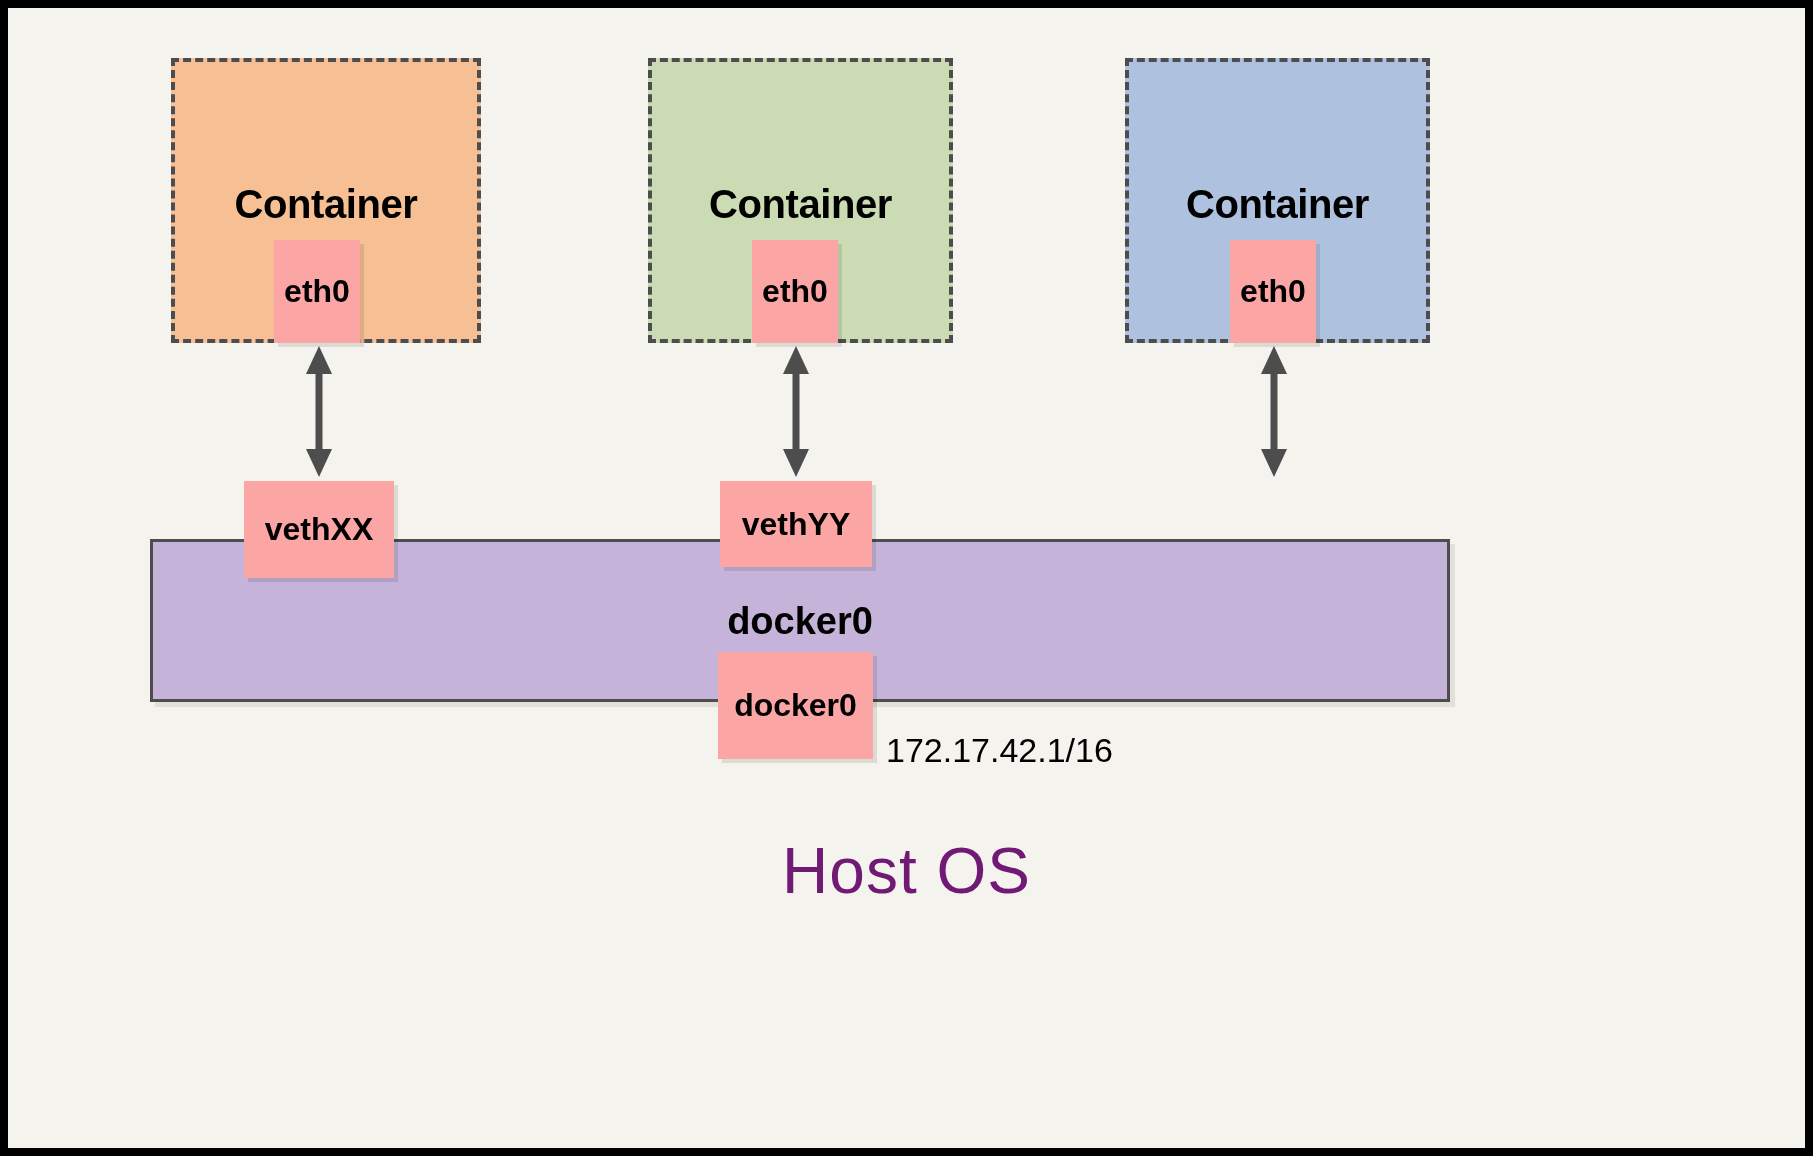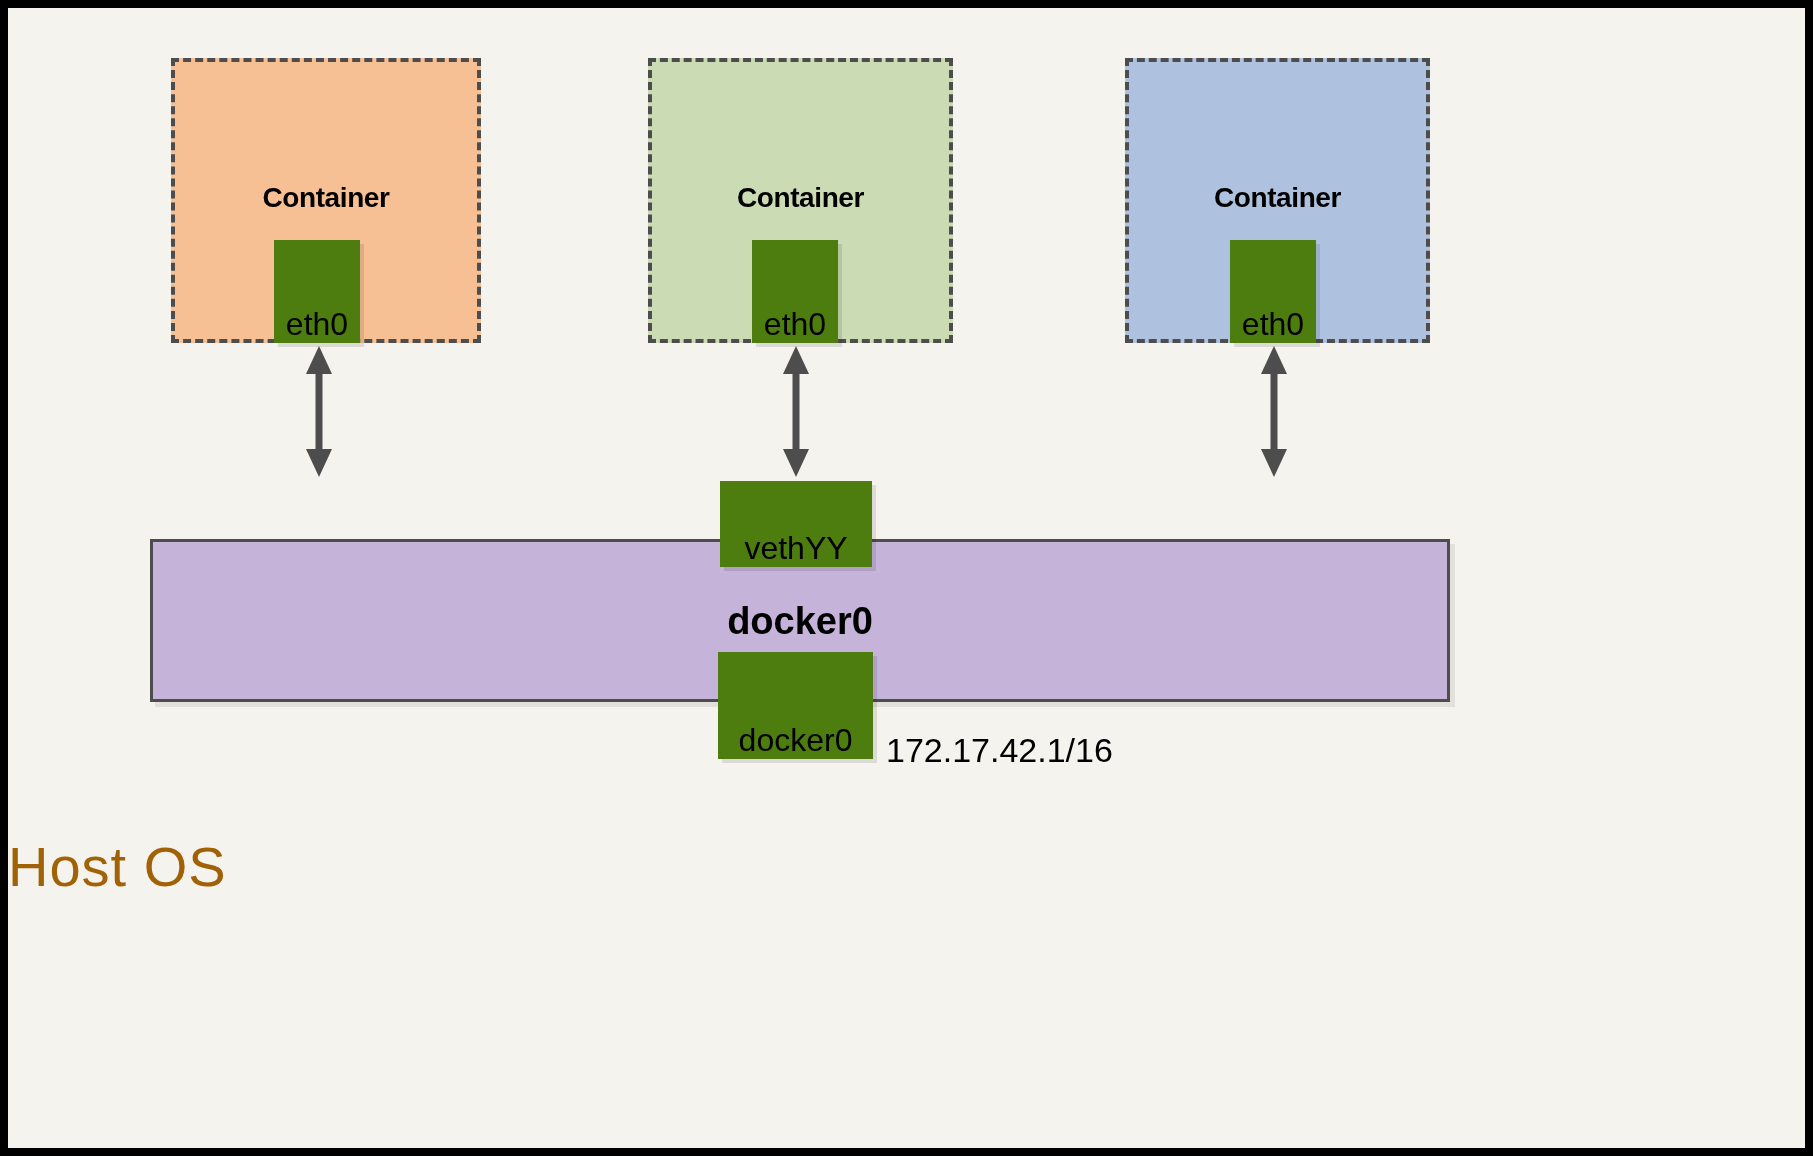--- a/index.html
+++ b/index.html
@@ -27,40 +27,41 @@
     position: absolute;
     box-sizing: border-box;
     border: 4px dashed #4d4d4d;
     z-index: 2;
   }
   .container-title {
     position: absolute;
     left: 0;
     right: 0;
     text-align: center;
-    font-size: 28px;
+    font-size: 40px;
     font-weight: bold;
     color: #000000;
     letter-spacing: -0.4px;
     white-space: nowrap;
   }
 
   
   .chip {
     position: absolute;
-    background: #4d7c0f;
+    background: #fca5a5;
     box-shadow: 4px 4px 0 0 rgba(0,0,0,0.10);
     display: flex;
-    align-items: flex-end;
+    align-items: center;
     justify-content: center;
     font-size: 32px;
     color: #000000;
     z-index: 6;
     box-sizing: border-box;
     white-space: nowrap;
+    font-weight: bold;
   }
 
   
   #bridge-bar {
     position: absolute;
     background: #c5b3da;
     border: 3px solid #4d4d4d;
     box-shadow: 5px 5px 0 0 rgba(0,0,0,0.08);
     box-sizing: border-box;
     z-index: 3;
@@ -88,23 +89,24 @@
     position: absolute;
     font-size: 34px;
     color: #000000;
     white-space: nowrap;
     z-index: 6;
   }
   #host-os-label {
     position: absolute;
     left: 0;
     right: 0;
-    font-size: 56px;
+    text-align: center;
+    font-size: 64px;
     font-weight: 300;
-    color: #a16207;
+    color: #701a75;
     letter-spacing: 1px;
     white-space: nowrap;
     z-index: 2;
   }
 </style>
 </head>
 <body>
 
 <div id="canvas">
 
@@ -144,20 +146,23 @@
   <svg class="arrow" style="left:1241px; top:336px;" width="50" height="135" viewBox="0 0 50 135">
     <line x1="25" y1="24" x2="25" y2="111" stroke="#4d4d4d" stroke-width="7"></line>
     <polygon points="25,2 12,30 38,30" fill="#4d4d4d"></polygon>
     <polygon points="25,133 12,105 38,105" fill="#4d4d4d"></polygon>
   </svg>
 
   <div id="bridge-bar" style="left:142px; top:531px; width:1300px; height:163px;"></div>
 
   <div id="bridge-label" style="top:592px; left:142px; width:1300px;">docker0</div>
 
+  <div class="chip" style="left:236px; top:473px; width:150px; height:97px;">
+    <span>vethXX</span>
+  </div>
   <div class="chip" style="left:712px; top:473px; width:152px; height:86px;">
     <span>vethYY</span>
   </div>
 
   <div class="chip" style="left:710px; top:644px; width:155px; height:107px;">
     <span>docker0</span>
   </div>
 
   <div id="ip-label" style="left:878px; top:723px;">172.17.42.1/16</div>
 

